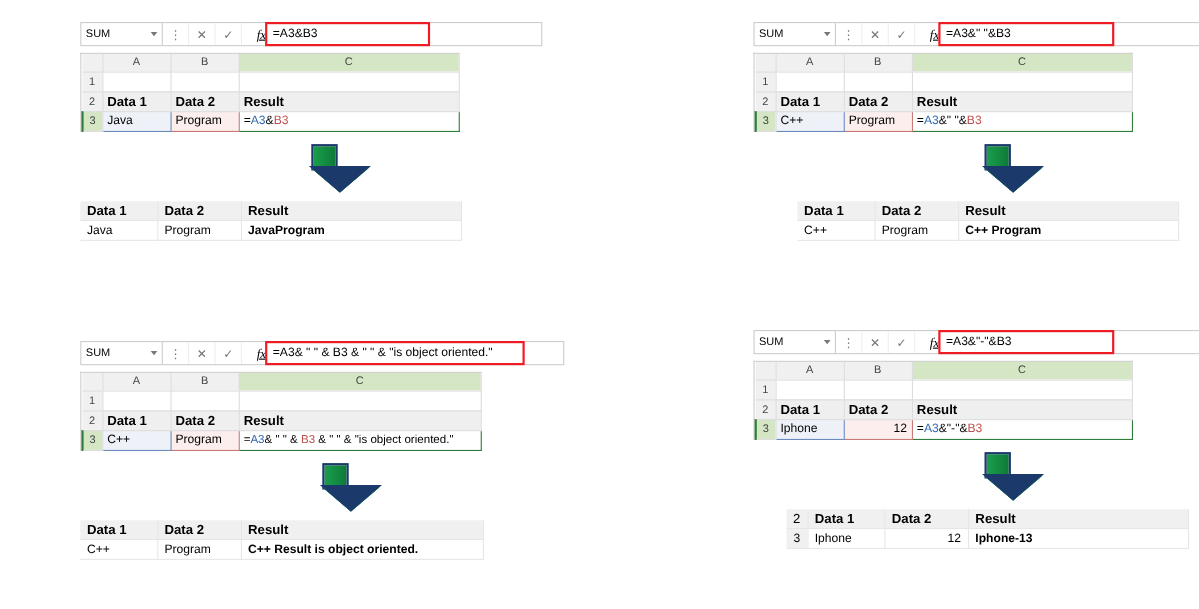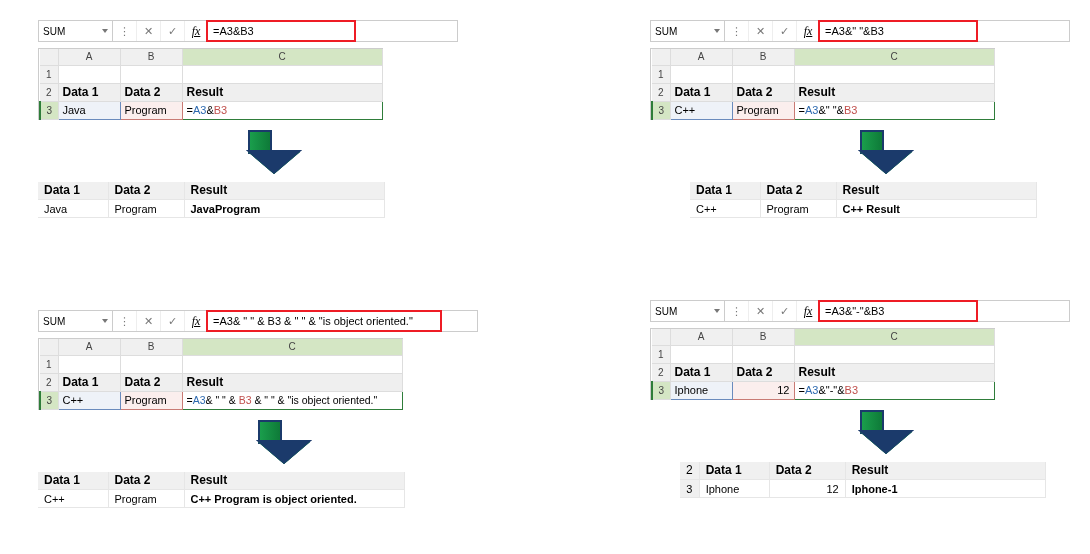--- a/index.html
+++ b/index.html
@@ -8,20 +8,21 @@
     padding: 0;
     background: #fff;
     font-family: "Segoe UI", Arial, sans-serif;
     font-size: 11px;
     width: 1090px;
     height: 554px;
     position: relative;
   }
   .panel {
     position: absolute;
+    margin-left: 35px;
   }
   .fbar {
     display: flex;
     align-items: center;
     height: 22px;
     border: 1px solid #ccc;
     background: #fff;
   }
   .namebox {
     width: 74px;
@@ -44,21 +45,21 @@
     display: flex; align-items: center; justify-content: center;
     color: #777;
     font-size: 11px;
     border-right: 1px solid #eee;
   }
   .fx {
     font-style: italic;
     font-family: "Times New Roman", serif;
     font-size: 12px;
     width: 22px;
-    text-align: center;
+    text-align: right;
     text-decoration: underline;
   }
   .finput {
     border: 2px solid #ee1c25;
     height: 22px;
     display: flex; align-items: center;
     padding: 0 5px;
     font-size: 11px;
     margin-left: -1px;
     background: #fff;
@@ -276,21 +277,21 @@
   <table class="result-table" style="margin-left:40px">
     <tbody>
         <tr class="hdr">
           <td class="rA">Data 1</td>
       <td class="rB">Data 2</td>
       <td class="rC">Result</td>
         </tr>
     <tr>
           <td class="rA">C++</td>
       <td class="rB">Program</td>
-      <td class="rC">C++ Result</td>
+      <td class="rC">C++ Program</td>
         </tr>
   </tbody>
     </table>
 </div>
 
 <div class="panel" style="left:38px; top:310px; width:440px;">
   <div class="fbar" style="width:440px">
     <div class="namebox">
       <span>SUM</span>
       <span class="dd"></span>
@@ -338,21 +339,21 @@
   <table class="result-table">
     <tbody>
         <tr class="hdr">
           <td class="rA">Data 1</td>
       <td class="rB">Data 2</td>
       <td class="rC" style="width:220px">Result</td>
         </tr>
     <tr>
           <td class="rA">C++</td>
       <td class="rB">Program</td>
-      <td class="rC" style="width:220px">C++  Program is object oriented.</td>
+      <td class="rC" style="width:220px">C++  Result is object oriented.</td>
         </tr>
   </tbody>
     </table>
 </div>
 
 <div class="panel" style="left:650px; top:300px; width:420px;">
   <div class="fbar">
     <div class="namebox">
       <span>SUM</span>
       <span class="dd"></span>
@@ -402,17 +403,17 @@
         <tr class="hdr">
       <td style="width:18px;background:#f0f0f0;text-align:center;font-weight:normal">2</td>
       <td class="rA">Data 1</td>
       <td class="rB">Data 2</td>
       <td class="rC">Result</td>
         </tr>
     <tr>
       <td style="width:18px;background:#f0f0f0;text-align:center">3</td>
       <td class="rA">Iphone</td>
       <td class="rB2">12</td>
-      <td class="rC">Iphone-1</td>
+      <td class="rC">Iphone-13</td>
         </tr>
   </tbody>
     </table>
 </div>
 
 </body></html>

